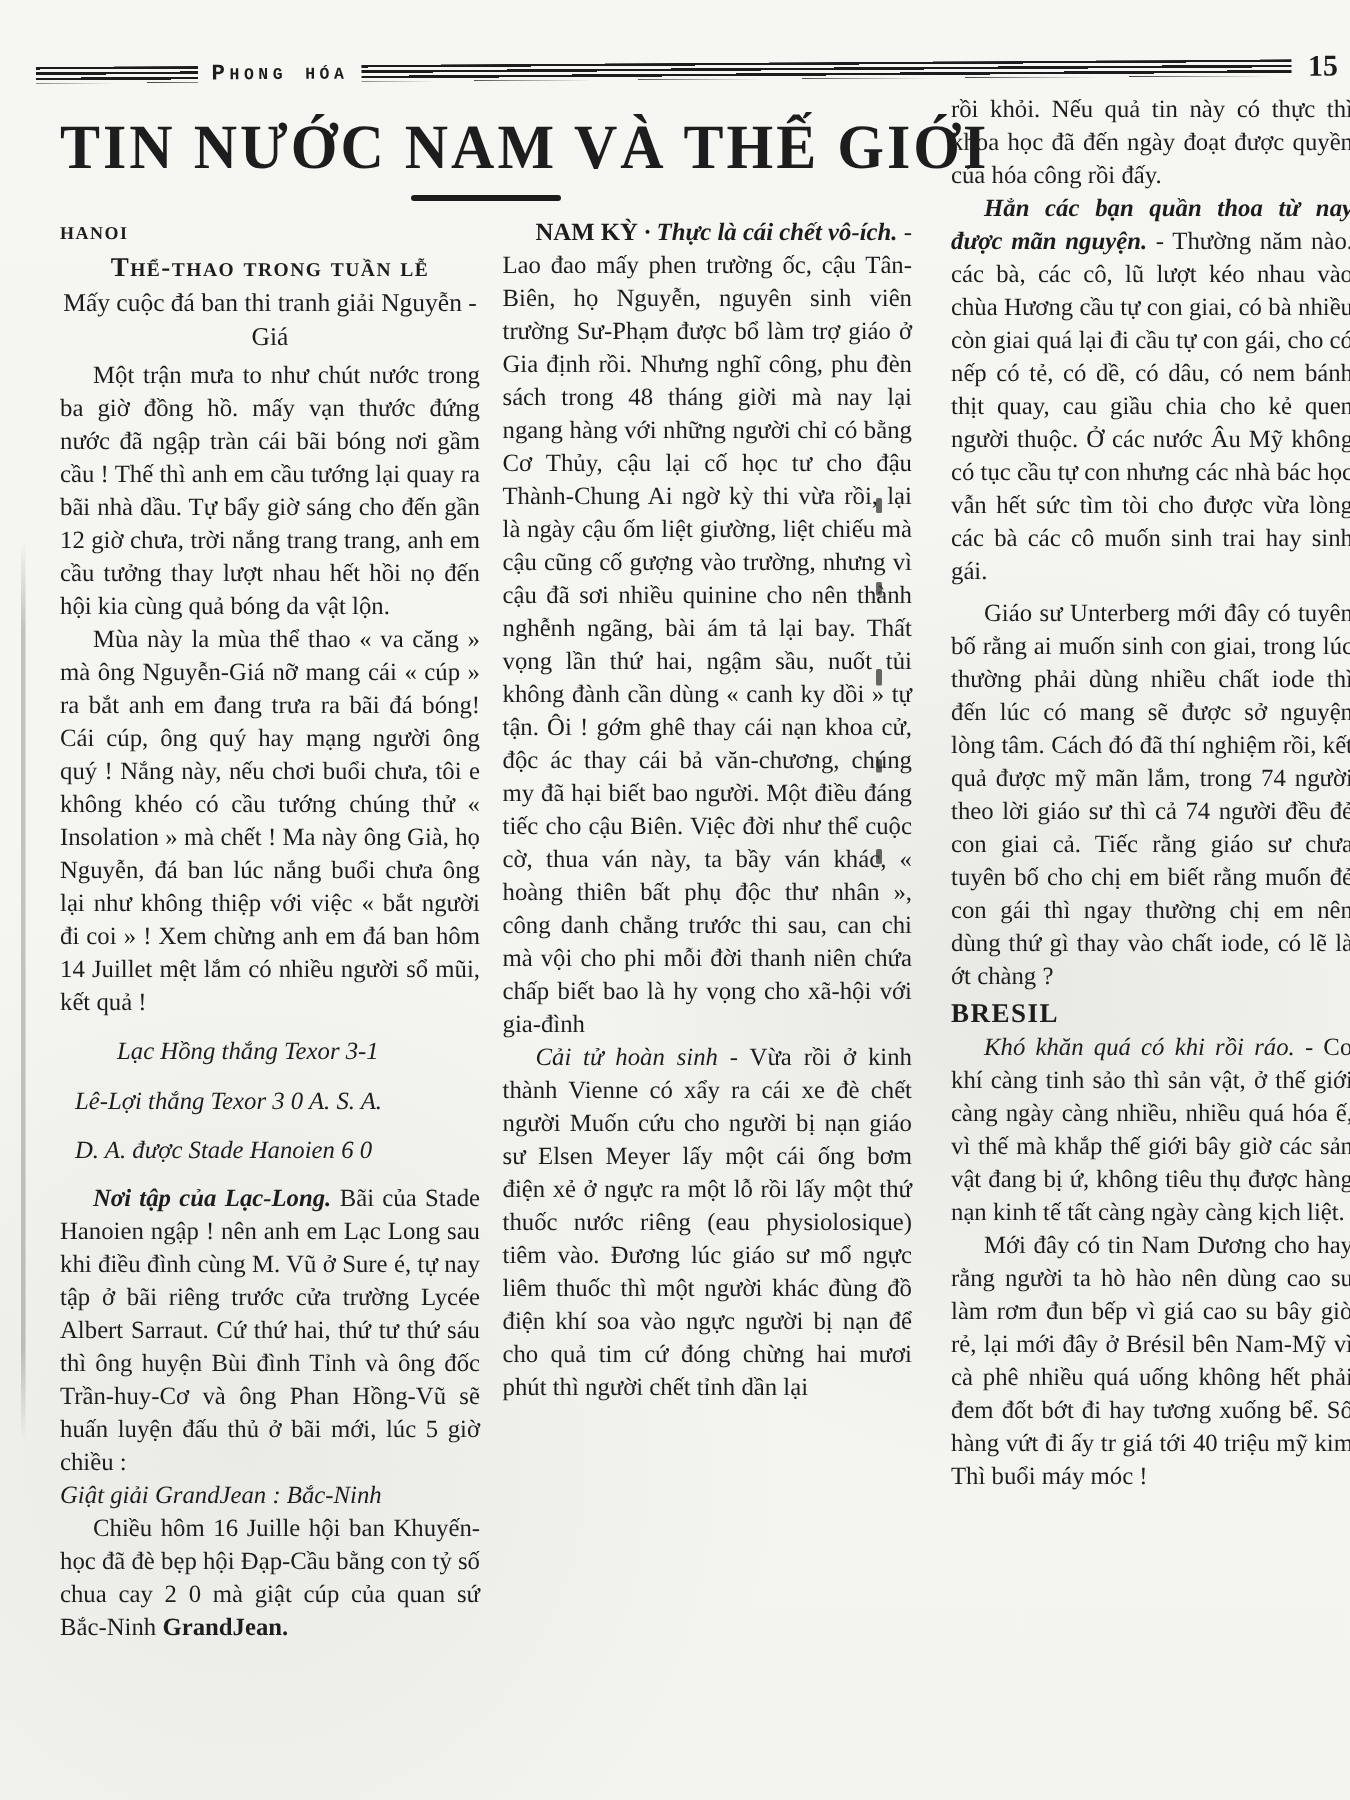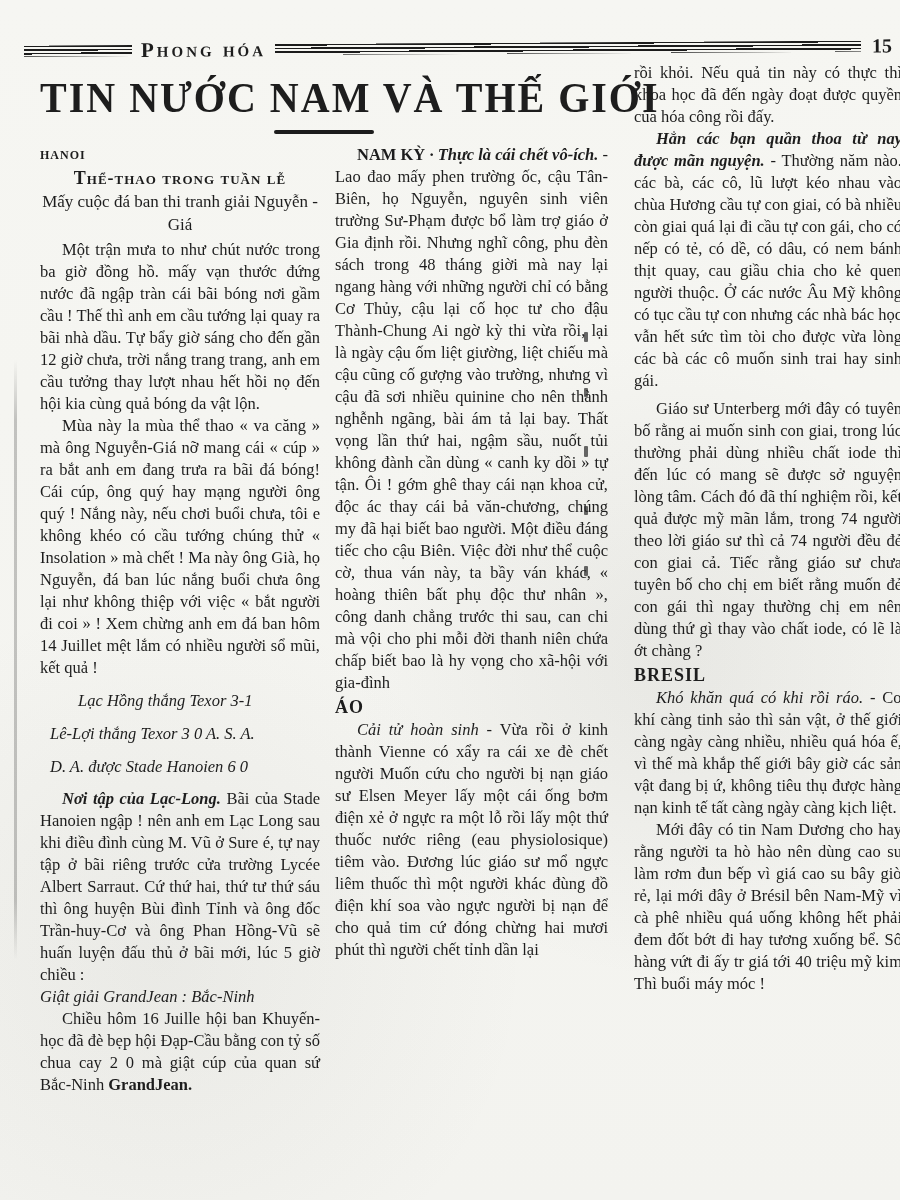--- a/index.html
+++ b/index.html
@@ -18,21 +18,21 @@
       linear-gradient(#f6f6f2,#f3f3ef);
     overflow:hidden;
   }
   .edge-shadow{position:absolute;left:14px;top:0;bottom:0;width:3px;
     background:linear-gradient(to bottom,transparent 0 30%,rgba(40,40,40,.25) 35% 75%,transparent 80%);}
   
   .masthead{position:absolute;top:36px;left:24px;right:8px;display:flex;align-items:center;gap:5px;transform:rotate(-0.35deg);}
   .rule{height:11px;background:repeating-linear-gradient(to bottom,#1c1c1c 0px,#1c1c1c 1.7px,transparent 1.7px,transparent 3.6px);}
   .rule.short{width:108px;}
   .rule.long{flex:1;}
-  .brand{font-variant:small-caps;font-weight:bold;font-size:21px;letter-spacing:3px;white-space:nowrap;padding:0 4px;}
+  .brand{font-variant:small-caps;font-weight:bold;font-size:15px;letter-spacing:3px;white-space:nowrap;padding:0 4px;font-family:Liberation Mono, monospace;}
   .pagenum{font-weight:bold;font-size:20px;padding-left:6px;text-align:right;}
   
   .content{position:absolute;top:58px;left:40px;right:0;display:flex;gap:26px;}
   .left-two{width:568px;flex:0 0 568px;}
   .headline{margin-top:16px;font-size:40px;font-weight:bold;text-align:center;letter-spacing:2px;white-space:nowrap;transform:scaleY(1.05);}
   .headline-underline{width:100px;height:3.5px;background:#1c1c1c;margin:9px auto 10px auto;border-radius:2px;}
   .two-cols{display:flex;gap:15px;margin-top:2px;}
   .col{font-size:16.5px;line-height:22px;text-align:justify;}
   .col1{width:280px;flex:0 0 280px;}
   .col2{width:273px;flex:0 0 273px;}
@@ -84,21 +84,20 @@
             <p class="score">Lê-Lợi thắng Texor 3 0  A. S. A.</p>
             <p class="score">D. A.  được Stade Hanoien  6 0</p>
           </div>
           <p class="ind gap-top"><span class="lead-i lead-b">Nơi tập của Lạc-Long.</span><span> Bãi của Stade Hanoien ngập ! nên anh em Lạc Long sau khi điều đình cùng M. Vũ ở Sure é, tự nay tập ở bãi riêng trước cửa trường Lycée Albert Sarraut. Cứ thứ hai, thứ tư thứ sáu thì ông huyện Bùi đình Tỉnh và ông đốc Trần-huy-Cơ và ông Phan Hồng-Vũ sẽ huấn luyện đấu thủ ở bãi mới, lúc 5 giờ chiều :</span></p>
           <p class="lead-i">Giật giải GrandJean : Bắc-Ninh</p>
           <p class="ind"><span>Chiều hôm 16 Juille hội ban Khuyến-học đã đè bẹp hội Đạp-Cầu bằng con tỷ số chua cay 2 0 mà giật cúp của quan sứ Bắc-Ninh </span><span class="tail-b">GrandJean.</span></p>
         </div>
 
         <div class="col col2">
           <p class="ind"><span class="lead-b">NAM KỲ</span><span class="lead-i lead-b"> · Thực là cái chết vô-ích.</span><span> - Lao đao mấy phen trường ốc, cậu Tân-Biên, họ Nguyễn, nguyên sinh viên trường Sư-Phạm được bổ làm trợ giáo ở Gia định rồi. Nhưng nghĩ công, phu đèn sách trong 48 tháng giời mà nay lại ngang hàng với những người chỉ có bằng Cơ Thủy, cậu lại cố học tư cho đậu Thành-Chung Ai ngờ kỳ thi vừa rồi, lại là ngày cậu ốm liệt giường, liệt chiếu mà cậu cũng cố gượng vào trường, nhưng vì cậu đã sơi nhiều quinine cho nên thành nghễnh ngãng, bài ám tả lại bay. Thất vọng lần thứ hai, ngậm sầu, nuốt tủi không đành cần dùng « canh ky dồi » tự tận. Ôi ! gớm ghê thay cái nạn khoa cử, độc ác thay cái bả văn-chương, chúng my đã hại biết bao người. Một điều đáng tiếc cho cậu Biên. Việc đời như thể cuộc cờ, thua ván này, ta bầy ván khác, « hoàng thiên bất phụ độc thư nhân », công danh chẳng trước thi sau, can chi mà vội cho phi mỗi đời thanh niên chứa chấp biết bao là hy vọng cho xã-hội với gia-đình</span></p>
-          <p class="country">ÁO</p>
           <p class="ind"><span class="lead-i">Cải tử hoàn sinh</span><span> - Vừa rồi ở kinh thành Vienne có xẩy ra cái xe đè chết người  Muốn cứu cho người bị nạn giáo sư Elsen Meyer lấy một cái ống bơm điện xẻ ở ngực ra một lỗ rồi lấy một thứ thuốc nước riêng (eau physiolosique) tiêm vào. Đương lúc giáo sư mổ ngực liêm thuốc thì một người khác đùng đồ điện khí soa vào ngực người bị nạn để cho quả tim cứ đóng chừng hai mươi phút thì người chết tỉnh dần lại</span></p>
         </div>
 
       </div>
     </div>
 
     <div class="col3">
       <p>rồi khỏi. Nếu quả tin này có thực thì khoa học đã đến ngày đoạt được quyền của hóa công rồi đấy.</p>
       <p class="ind"><span class="lead-i lead-b">Hẳn các bạn quần thoa từ nay được mãn nguyện.</span><span> - Thường năm nào. các bà, các cô, lũ lượt kéo nhau vào chùa Hương cầu tự con giai, có bà nhiều còn giai quá lại đi cầu tự con gái, cho có nếp có tẻ, có dề, có dâu, có nem bánh thịt quay, cau giầu chia cho kẻ quen người thuộc. Ở các nước Âu Mỹ không có tục cầu tự con nhưng các nhà bác học vẫn hết sức tìm tòi cho được vừa lòng các bà các cô muốn sinh trai hay sinh gái.</span></p>
       <p class="ind gap-top">Giáo sư Unterberg mới đây có tuyên bố rằng ai muốn sinh con giai, trong lúc thường phải dùng nhiều chất iode thì đến lúc có mang sẽ được sở nguyện lòng tâm. Cách đó đã thí nghiệm rồi, kết quả được mỹ mãn lắm, trong 74 người theo lời giáo sư thì cả 74 người đều đẻ con giai cả. Tiếc rằng giáo sư chưa tuyên bố cho chị em biết rằng muốn đẻ con gái thì ngay thường chị em nên dùng thứ gì thay vào chất iode, có lẽ là ớt chàng ?</p>

